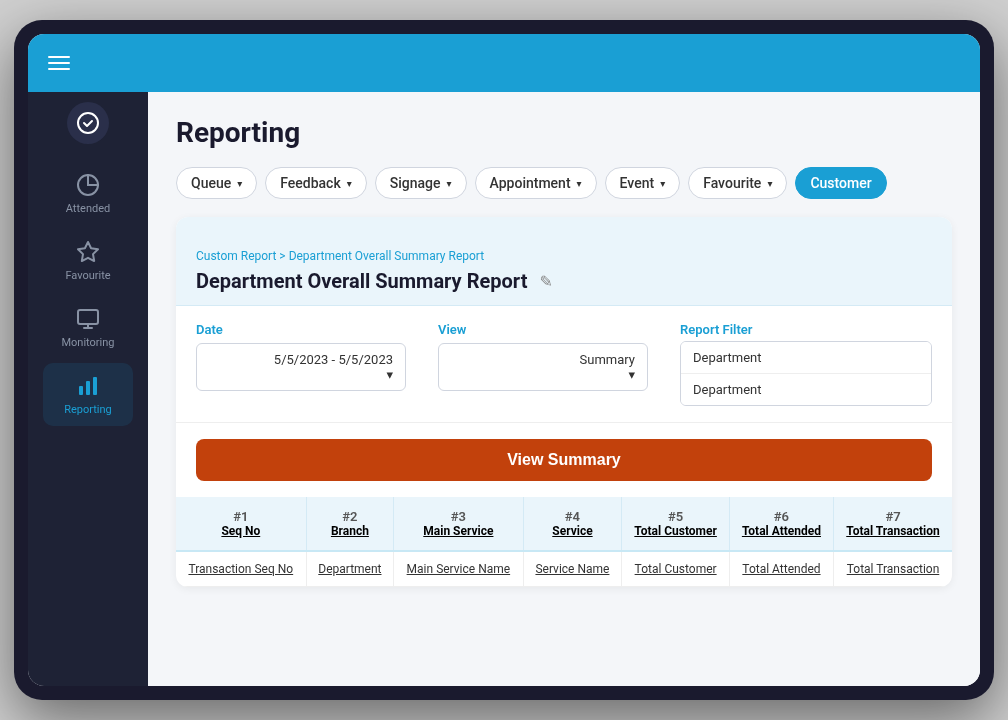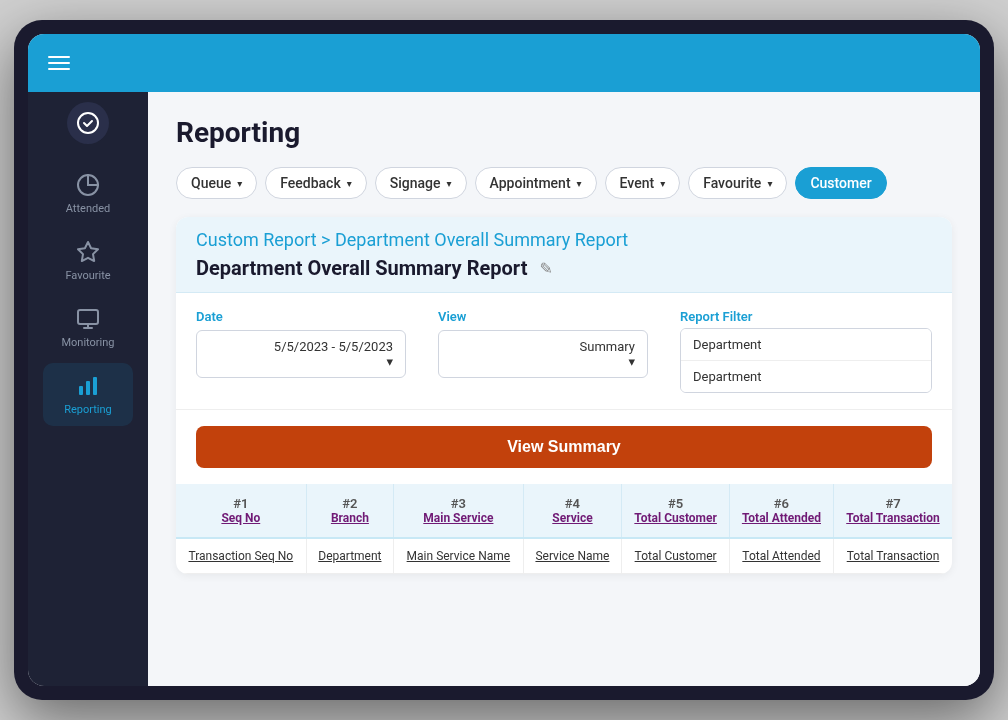--- a/index.html
+++ b/index.html
@@ -159,23 +159,24 @@
       border-radius: 12px;
       overflow: hidden;
       box-shadow: 0 2px 8px rgba(0,0,0,0.06);
     }
     .report-header {
       background: #eaf5fb;
       padding: 12px 20px;
       border-bottom: 1px solid #d4eaf5;
     }
     .breadcrumb {
-      font-size: 18px;
+      font-size: 12px;
       color: #1a9fd4;
       margin-bottom: 6px;
+      margin-top: 20px;
     }
     .report-title-row {
       display: flex;
       align-items: center;
       gap: 12px;
     }
     .report-title {
       font-size: 20px;
       font-weight: 700;
       color: #1a1a2e;
@@ -279,21 +280,21 @@
       border-right: 1px solid #d4eaf5;
     }
     .report-table th:last-child { border-right: none; }
     .report-table .col-num {
       font-size: 13px;
       color: #555;
       font-weight: 600;
     }
     .report-table .col-label {
       font-size: 12px;
-      color: #701a75;
+      color: #000000;
       font-weight: 700;
       text-decoration: underline;
     }
     .report-table td {
       padding: 10px 10px;
       font-size: 12px;
       color: #333;
       text-align: center;
       border-bottom: 1px solid #eee;
       border-right: 1px solid #eee;

